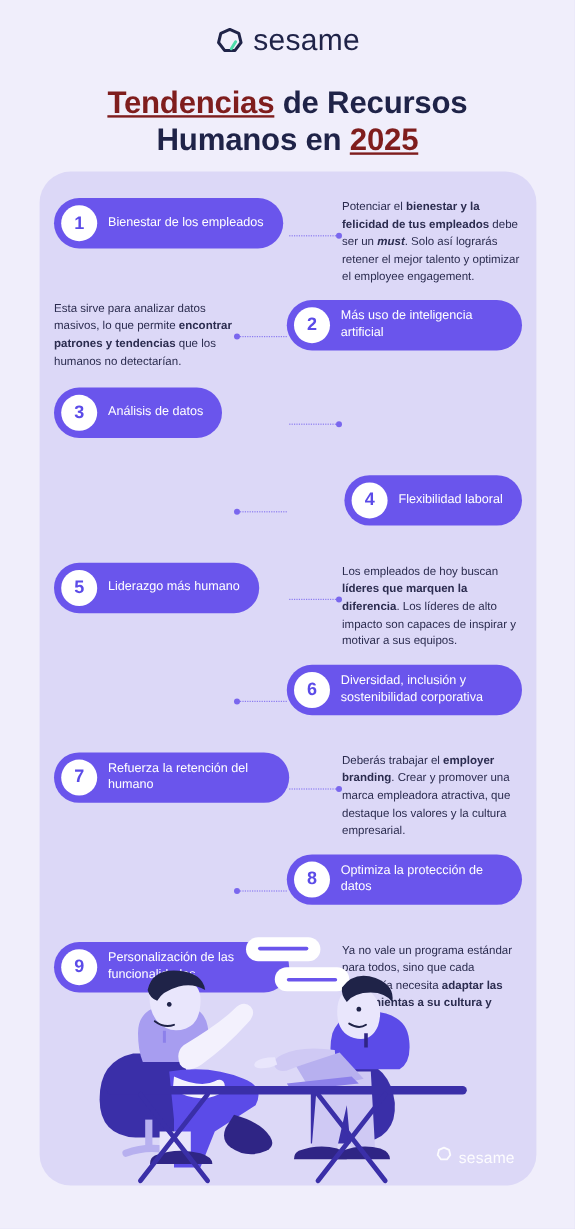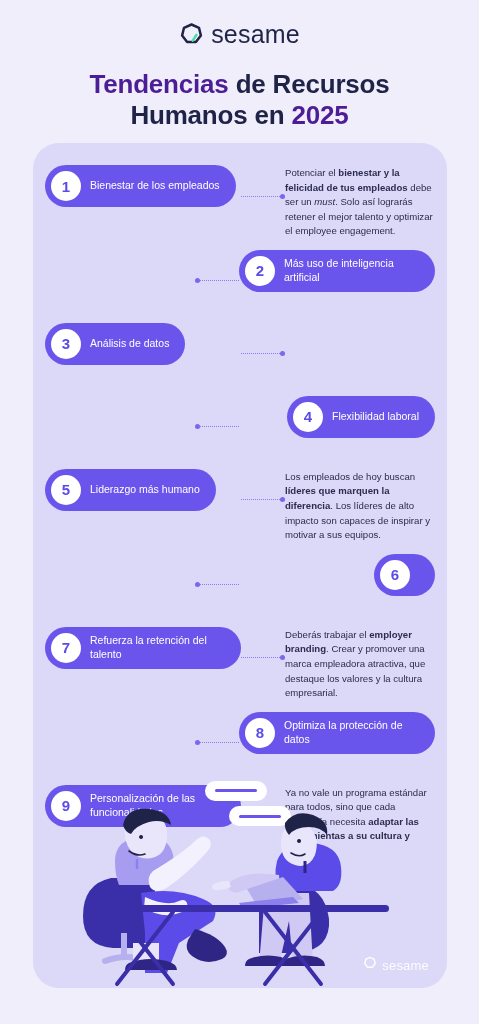--- a/index.html
+++ b/index.html
@@ -17,21 +17,21 @@
   .logo-mark{width:25px;height:25px;display:block;}
   .logo-word{
     font-size:25px;font-weight:400;color:#1f2348;
     letter-spacing:.2px;line-height:1;
   }
   .title{
     margin:18px 0 0;
     font-size:26px;line-height:1.18;font-weight:700;
     color:#1f2348;letter-spacing:-.2px;
   }
-  .title .hl{color:#4c1d95;}
+  .title .hl{color:#7f1d1d;text-decoration:underline;}
 
   
   .card{
     position:absolute;left:33px;top:143px;
     width:414px;height:845px;
     background:#dcd8f7;border-radius:26px;
     overflow:hidden;
   }
 
   
@@ -86,21 +86,21 @@
   .row.right .conn{flex-direction:row-reverse;}
 
   .desc{
     flex:1;
     font-size:9.6px;line-height:1.52;
     color:#2b2c4f;
     padding-top:1px;
   }
   .row.right .desc{text-align:left;}
   .desc b{font-weight:700;}
-  .desc i{font-weight:400;font-style:italic;}
+  .desc i{font-weight:700;font-style:italic;}
 
   
   .illus{
     position:absolute;left:0;bottom:0;width:414px;height:215px;
   }
   .footer-logo{
     position:absolute;right:18px;bottom:14px;
     display:flex;align-items:center;gap:5px;opacity:.92;
   }
   .footer-logo .fl-word{
@@ -147,20 +147,21 @@
         <div class="pill-wrap">
           <div class="pill">
             <div class="badge">2</div>
             <div class="pill-label">Más uso de inteligencia artificial</div>
           </div>
         </div>
         <div class="conn">
           <span class="dash"></span>
           <span class="dot"></span>
         </div>
+        <div class="desc"><span>Esta sirve para analizar datos masivos, lo que permite </span><b>encontrar patrones y tendencias</b><span> que los humanos no detectarían.</span></div>
       </div>
       <div class="row left">
         <div class="pill-wrap">
           <div class="pill">
             <div class="badge">3</div>
             <div class="pill-label">Análisis de datos</div>
           </div>
         </div>
         <div class="conn">
           <span class="dash"></span>
@@ -189,32 +190,33 @@
         <div class="conn">
           <span class="dash"></span>
           <span class="dot"></span>
         </div>
         <div class="desc"><span>Los empleados de hoy buscan </span><b>líderes que marquen la diferencia</b><span>. Los líderes de alto impacto son capaces de inspirar y motivar a sus equipos.</span></div>
       </div>
       <div class="row right">
         <div class="pill-wrap">
           <div class="pill">
             <div class="badge">6</div>
+            <div class="pill-label">Diversidad, inclusión y sostenibilidad corporativa</div>
           </div>
         </div>
         <div class="conn">
           <span class="dash"></span>
           <span class="dot"></span>
         </div>
       </div>
       <div class="row left">
         <div class="pill-wrap">
           <div class="pill">
             <div class="badge">7</div>
-            <div class="pill-label">Refuerza la retención del talento</div>
+            <div class="pill-label">Refuerza la retención del humano</div>
           </div>
         </div>
         <div class="conn">
           <span class="dash"></span>
           <span class="dot"></span>
         </div>
         <div class="desc"><span>Deberás trabajar el </span><b>employer branding</b><span>. Crear y promover una marca empleadora atractiva, que destaque los valores y la cultura empresarial.</span></div>
       </div>
       <div class="row right">
         <div class="pill-wrap">

